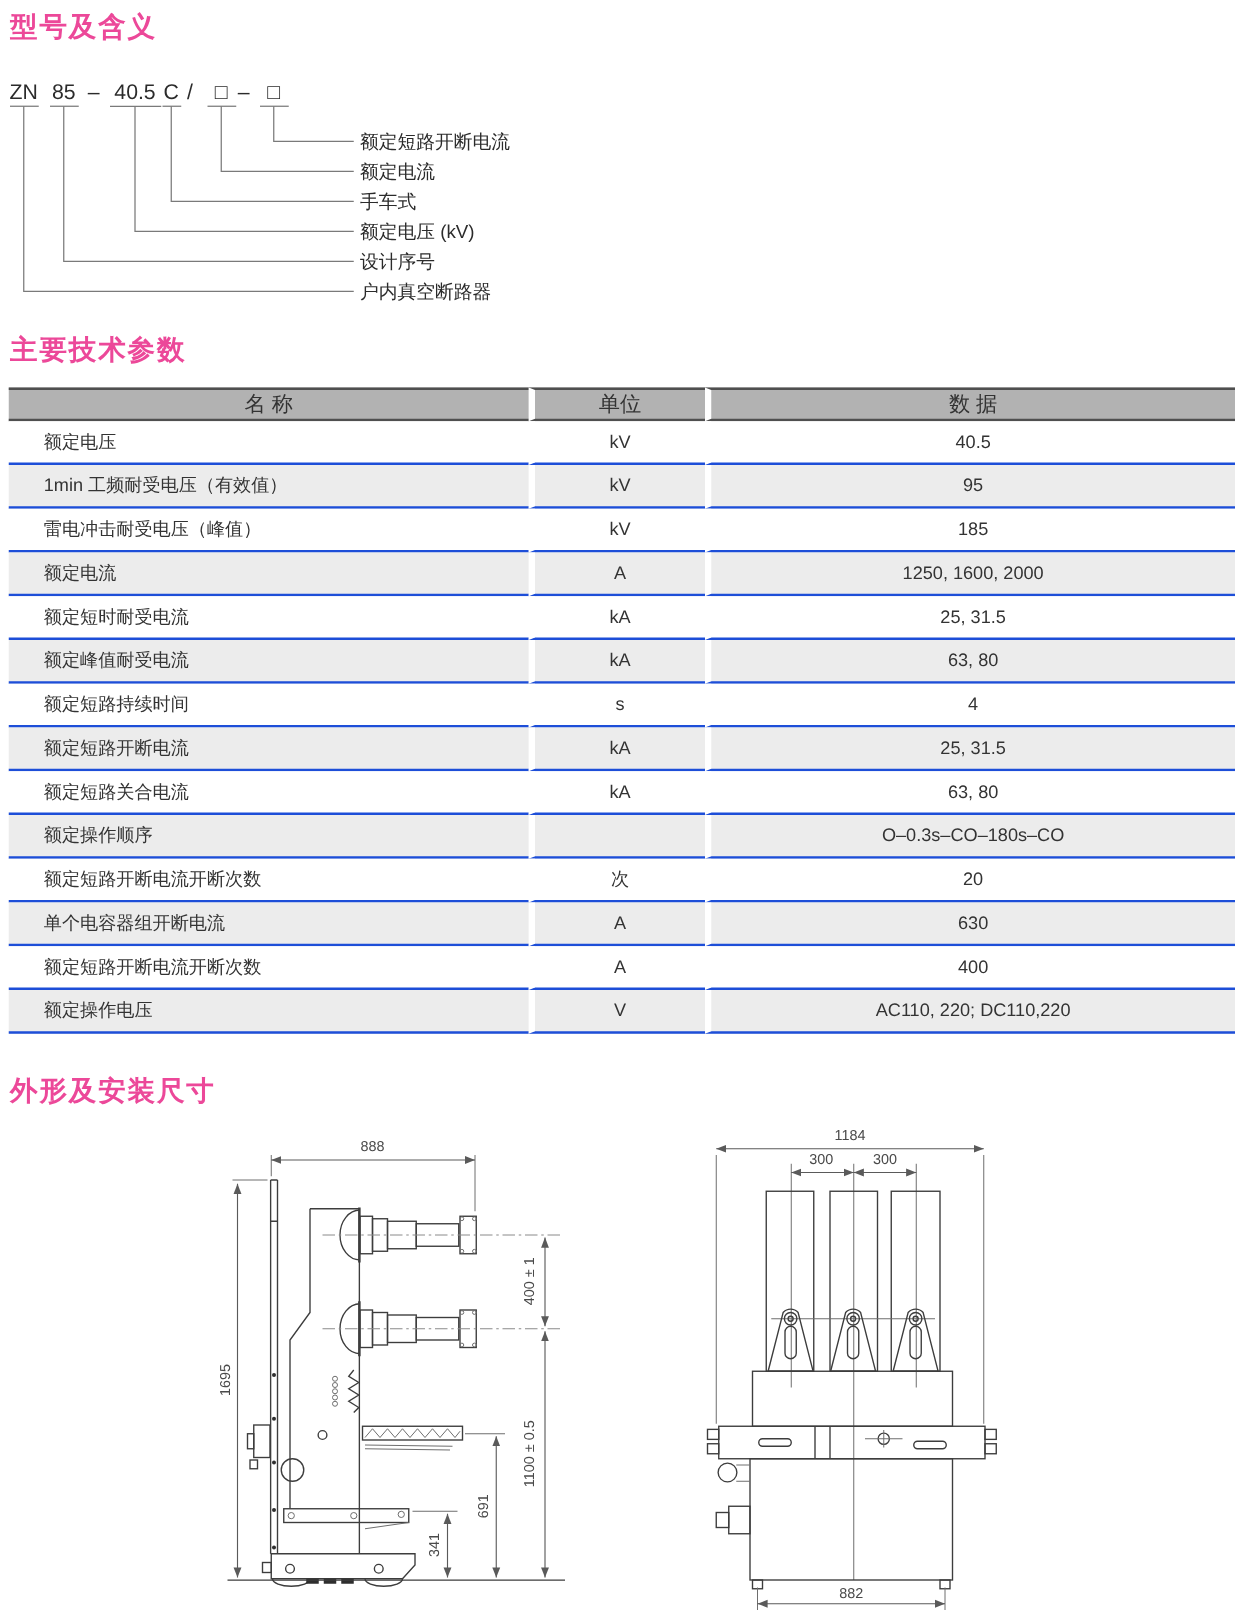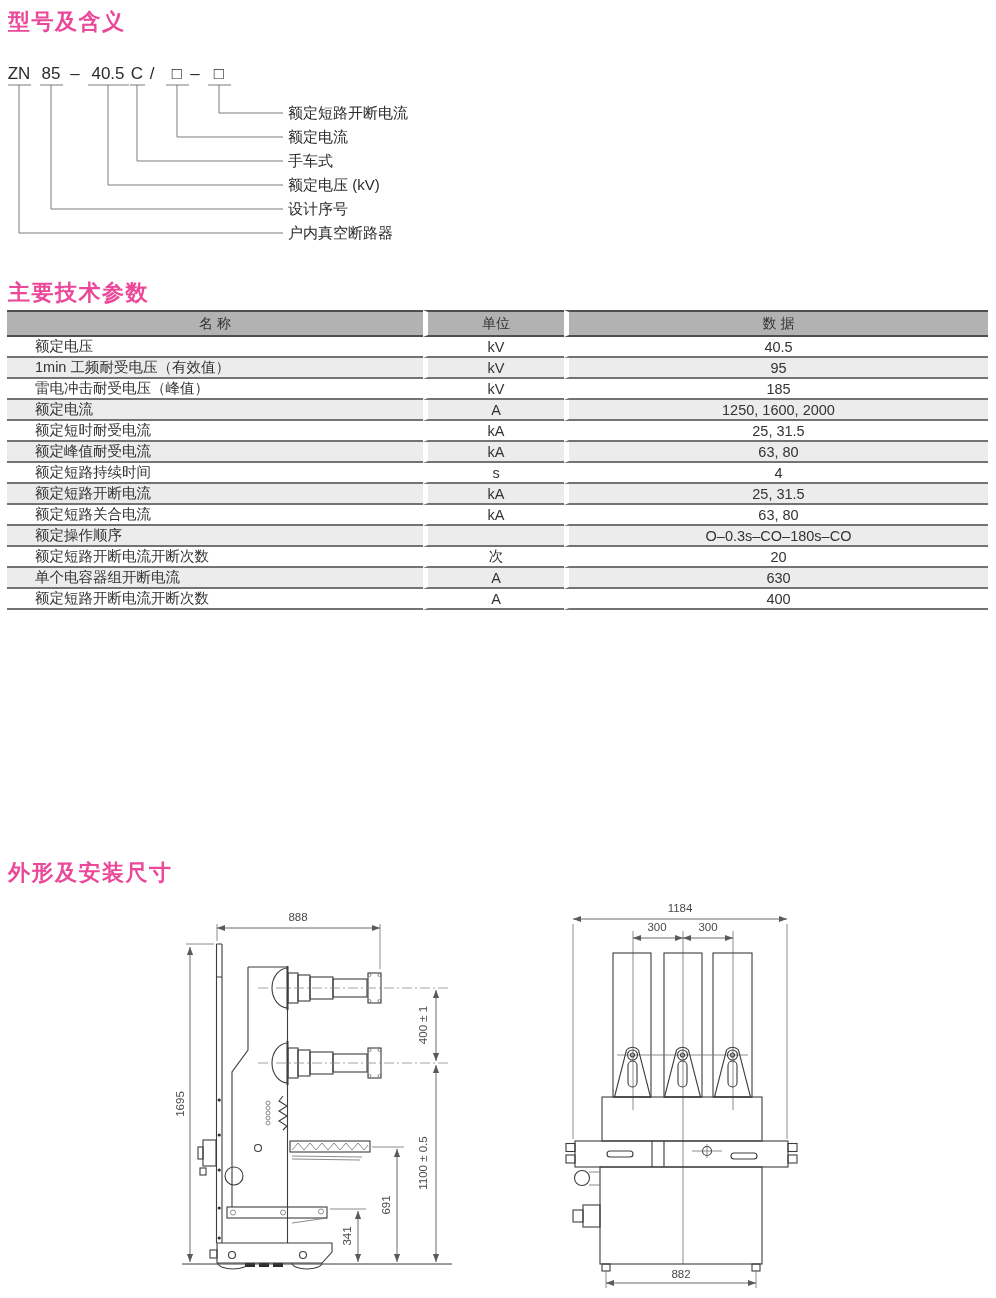--- a/index.html
+++ b/index.html
@@ -6,37 +6,37 @@
   body{
     width:996px;height:1298px;position:relative;background:#ffffff;
     font-family:"Liberation Sans","DejaVu Sans",sans-serif;color:#333;
     overflow:hidden;
   }
   .sec-title{
     position:absolute;left:8px;color:#ec4899;font-size:22px;font-weight:bold;
     letter-spacing:1.5px;white-space:nowrap;
   }
   #title-model{top:7px;}
-  #title-params{top:278px;}
+  #title-params{top:265px;}
   #title-dims{top:858px;}
 
   #model-svg{position:absolute;left:0;top:0;width:520px;height:260px;}
   #drawing-svg{position:absolute;left:150px;top:895px;width:846px;height:403px;}
 
   .ptable{
     position:absolute;left:7px;top:310px;width:981px;
     border-collapse:separate;border-spacing:0;table-layout:fixed;
     font-size:14.5px;color:#333;
   }
   .ptable th,.ptable td{box-sizing:border-box;padding:0;vertical-align:middle;}
   .ptable th{
-    background:#b2b2b2;height:27px;font-weight:normal;font-size:14px;
+    background:#b2b2b2;height:27px;font-weight:normal;font-size:17px;
     border-top:2px solid #4f4f4f;border-bottom:2px solid #4f4f4f;
   }
-  .ptable td{height:21px;border-bottom:2px solid #737373;background:#ffffff;}
+  .ptable td{height:35px;border-bottom:2px solid #1d4ed8;background:#ffffff;}
   .ptable tbody tr:nth-child(even) td{background:#ececec;}
   .ptable td.c1{text-align:left;padding-left:28px;}
   .ptable td.c2,.ptable td.c3{text-align:center;}
   .ptable th.c2,.ptable th.c3,.ptable td.c2,.ptable td.c3{border-left:5px solid #ffffff;margin-top:26px;}
 
   .outline{fill:none;stroke:#3d3d3d;stroke-width:1.1;}
   .thin{fill:none;stroke:#6e6e6e;stroke-width:0.8;}
   .dash{fill:none;stroke:#8a8a8a;stroke-width:0.8;stroke-dasharray:10 3 2 3;}
   .dim{fill:none;stroke:#5a5a5a;stroke-width:0.9;}
   .dimtxt{fill:#4a4a4a;font-size:11.5px;font-family:"Liberation Sans","DejaVu Sans",sans-serif;}
@@ -162,20 +162,25 @@
       </tr>
     <tr>
         <td class="c1">单个电容器组开断电流</td>
         <td class="c2">A</td>
         <td class="c3">630</td>
       </tr>
     <tr>
         <td class="c1">额定短路开断电流开断次数</td>
         <td class="c2">A</td>
         <td class="c3">400</td>
+      </tr>
+    <tr>
+        <td class="c1">额定操作电压</td>
+        <td class="c2">V</td>
+        <td class="c3">AC110, 220; DC110,220</td>
       </tr>
   </tbody>
 </table>
 
 <svg id="drawing-svg" viewBox="150 895 846 403">
   <defs>
     <marker id="arr" viewBox="0 0 10 10" refX="9" refY="5" markerWidth="9" markerHeight="9" orient="auto-start-reverse" markerUnits="userSpaceOnUse">
       <path d="M0,1.5 L9,5 L0,8.5 z" fill="#5a5a5a"></path>
     </marker>
 

